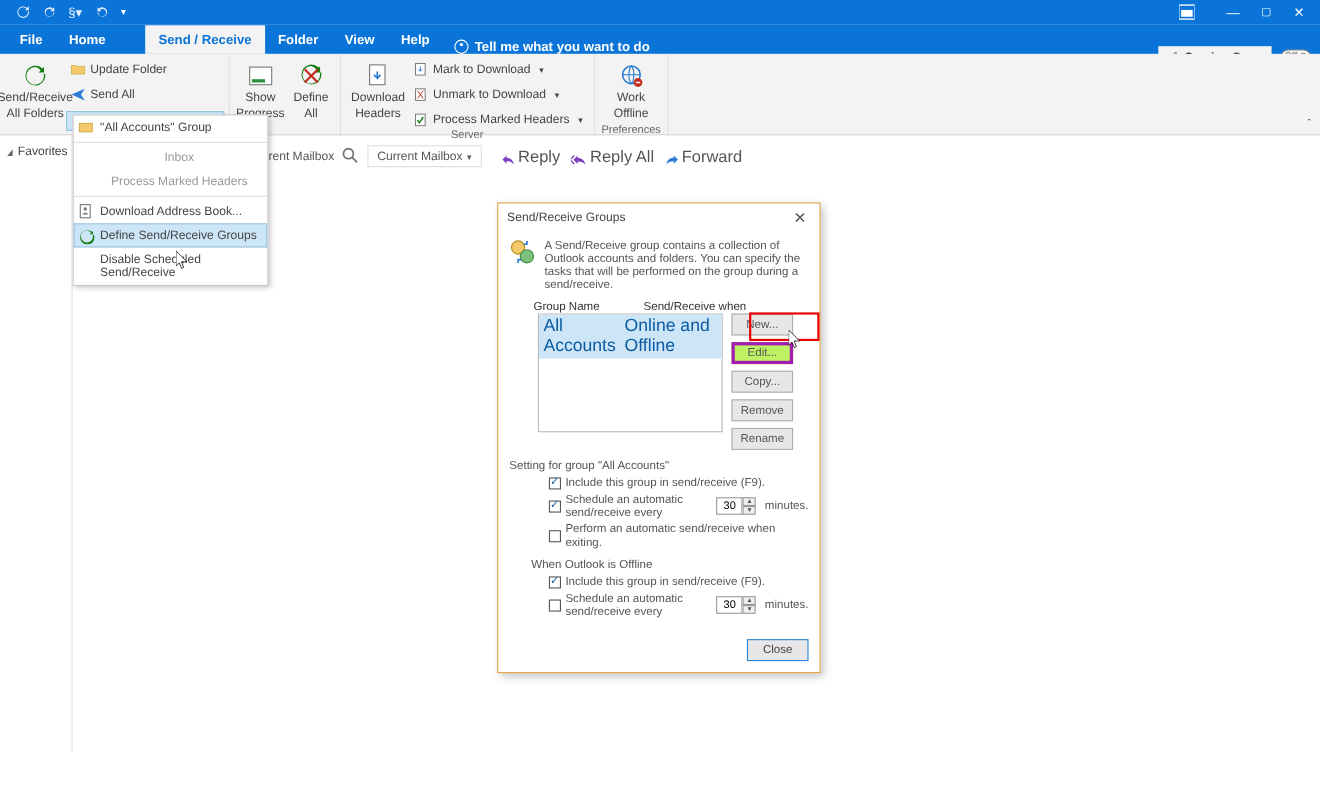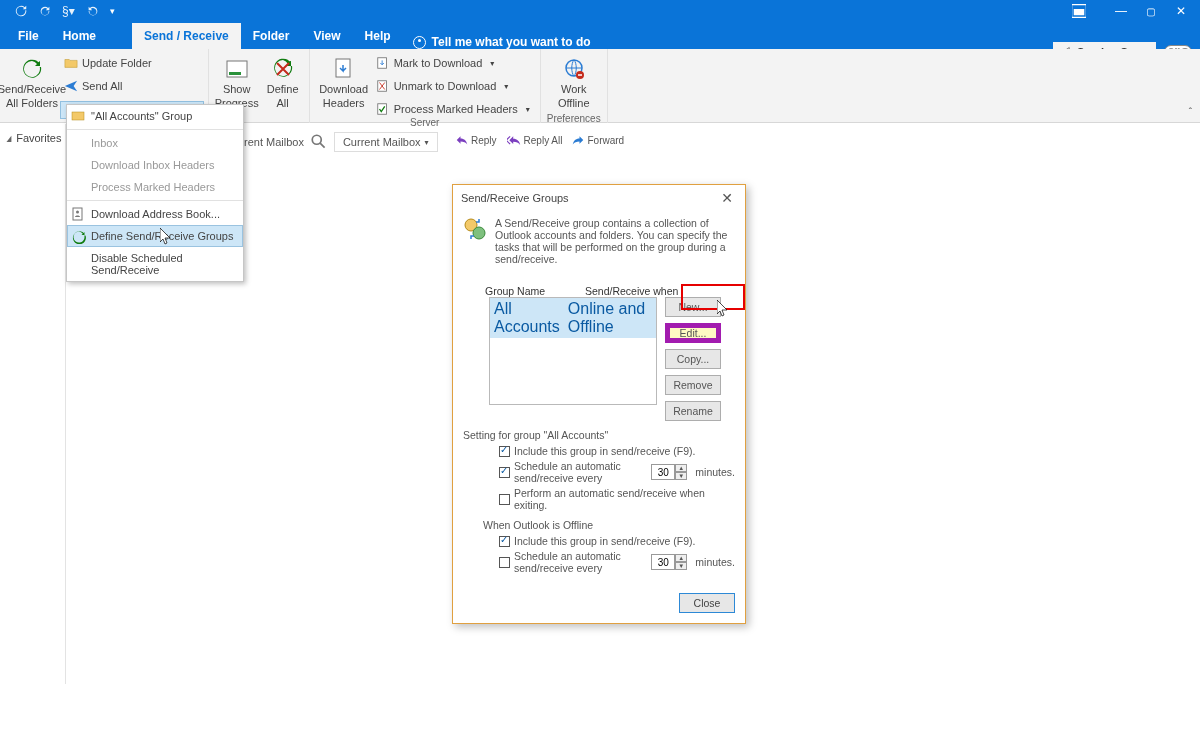--- a/index.html
+++ b/index.html
@@ -36,54 +36,54 @@
   .ribbon-stack { display:flex; flex-direction:column; gap:7px; }
   .ribbon-btn-h { display:flex; align-items:center; gap:4px; padding:1px 4px; cursor:pointer; font-size:11px; white-space:nowrap; }
   .ribbon-btn-h.highlight { background:#cde6f7; border:1px solid #92c0e0; }
   .ribbon-btn-h .ic { width:14px; height:14px; }
   .collapse-caret { position:absolute; right:8px; bottom:4px; font-size:10px; color:#555; }
 
   
   .dropdown { position:absolute; left:66px; top:104px; width:178px; background:#fff; border:1px solid #c6c6c6; box-shadow:2px 2px 5px rgba(0,0,0,0.25); z-index:50;}
   .dd-item { padding:5px 8px 5px 24px; font-size:11px; position:relative; cursor:pointer; }
   .dd-item.hover { background:#cde6f7; border:1px solid #9ac3e0; padding:4px 7px 4px 23px; }
-  .dd-item.disabled { color:#999; }
+  .dd-item.disabled { color:#999;text-align:center; }
   .dd-icon { position:absolute; left:4px; top:4px; width:14px; height:14px; }
   .dd-sep { height:1px; background:#e1e1e1; margin:2px 0; }
 
   
   .leftpane { position:absolute; left:0; top:124px; width:66px; height:560px; border-right:1px solid #e3e3e3; padding:8px 6px;}
   .fav-header { font-size:11px; color:#444; display:flex; align-items:center; gap:2px; }
   .fav-header:before { content:"◢"; font-size:8px; color:#666; transform:scaleX(0.8); margin-right:2px; }
 
   
   .searchrow { position:absolute; left:244px; top:132px; display:flex; align-items:center; gap:6px; font-size:11px; color:#555; }
   .pill { border:1px solid #ddd; padding:3px 8px; display:flex; align-items:center; gap:4px; }
 
   .replyrow { position:absolute; left:456px; top:134px; display:flex; gap:10px; }
-  .replyrow .rb { display:flex; align-items:flex-end; gap:3px; font-size:10px; color:#555; cursor:pointer;}
+  .replyrow .rb { display:flex; align-items:flex-end; gap:3px; font-size:15px; color:#555; cursor:pointer;}
 
   
   .dialog { position:absolute; left:452px; top:184px; width:294px; background:#fff; border:1px solid #e0a040; box-shadow:3px 3px 8px rgba(0,0,0,0.25); z-index:100; }
   .dlg-title { display:flex; justify-content:space-between; align-items:center; padding:5px 8px; font-size:11px; color:#444; }
   .dlg-close { font-size:14px; color:#555; cursor:pointer; padding:0 4px; }
   .dlg-body { padding:6px 10px 10px 10px; font-size:10.5px; color:#555; }
-  .dlg-desc { display:flex; gap:8px; margin-bottom:20px;justify-content:space-between; }
+  .dlg-desc { display:flex; gap:8px; margin-bottom:8px;justify-content:space-between; }
   .dlg-desc-icon { width:24px; height:24px; flex:0 0 24px; }
   .grp-header { display:flex; font-size:10.5px; color:#333; margin-left:22px; }
   .grp-header div:first-child { width:100px; }
   .grp-list-row { display:flex; gap:8px; align-items:flex-start; margin-left:26px; }
   .grp-list { border:1px solid #b9b9b9; width:168px; height:108px; background:#fff; }
   .grp-row { display:flex; font-size:16px; }
   .grp-row.sel { background:#cde6f7; color:#0a5aa2; }
   .grp-row div:first-child { width:100px; padding:2px 4px; }
   .grp-row div:last-child { padding:2px 4px; }
   .btn-col { display:flex; flex-direction:column; gap:6px; }
   .btn { width:56px; height:20px; border:1px solid #adadad; background:#e7e7e7; font-size:10.5px; display:flex; align-items:center; justify-content:center; cursor:pointer; }
-  .btn.focus { border:5px solid #a21caf; background:#fef9c3; }
+  .btn.focus { border:3px solid #a21caf; background:#bef264; }
   .redbox { position:absolute; border:2.5px solid #e60000; pointer-events:none; }
 
   .settings { margin-top:8px; font-size:10.5px; }
   .settings-h { margin:4px 0 4px 0; }
   .chk-row { display:flex; align-items:center; gap:4px; margin:3px 0 3px 36px; }
   .chk { width:11px; height:11px; border:1px solid #555; display:inline-block; position:relative; flex:0 0 11px; }
   .chk.checked:after { content:"✓"; position:absolute; top:-3px; left:0px; font-size:10px; color:#0a5aa2; }
   .numspin { display:flex; align-items:center; margin-left:4px; }
   .numspin input { width:24px; height:16px; border:1px solid #999; font-size:10px; text-align:center; }
   .spin-btns { display:flex; flex-direction:column; }
@@ -304,21 +304,20 @@
   <div class="dd-item">
     <span class="dd-icon">
       <svg viewBox="0 0 14 14">
           <rect x="1" y="3" width="12" height="8" fill="#f3c969" stroke="#b58b1a" stroke-width="0.5"></rect>
         </svg>
     </span>
     <span>"All Accounts" Group</span>
   </div>
   <div class="dd-sep"></div>
   <div class="dd-item disabled">Inbox</div>
-  <div class="dd-item disabled">Download Inbox Headers</div>
   <div class="dd-item disabled">Process Marked Headers</div>
   <div class="dd-sep"></div>
   <div class="dd-item">
     <span class="dd-icon">
       <svg viewBox="0 0 14 14">
           <rect x="2" y="1" width="9" height="12" fill="#fff" stroke="#777"></rect>
           <circle cx="6.5" cy="5" r="1.5" fill="#777"></circle>
           <path d="M4 10c0-2 5-2 5 0" fill="#777"></path>
         </svg>
     </span>

